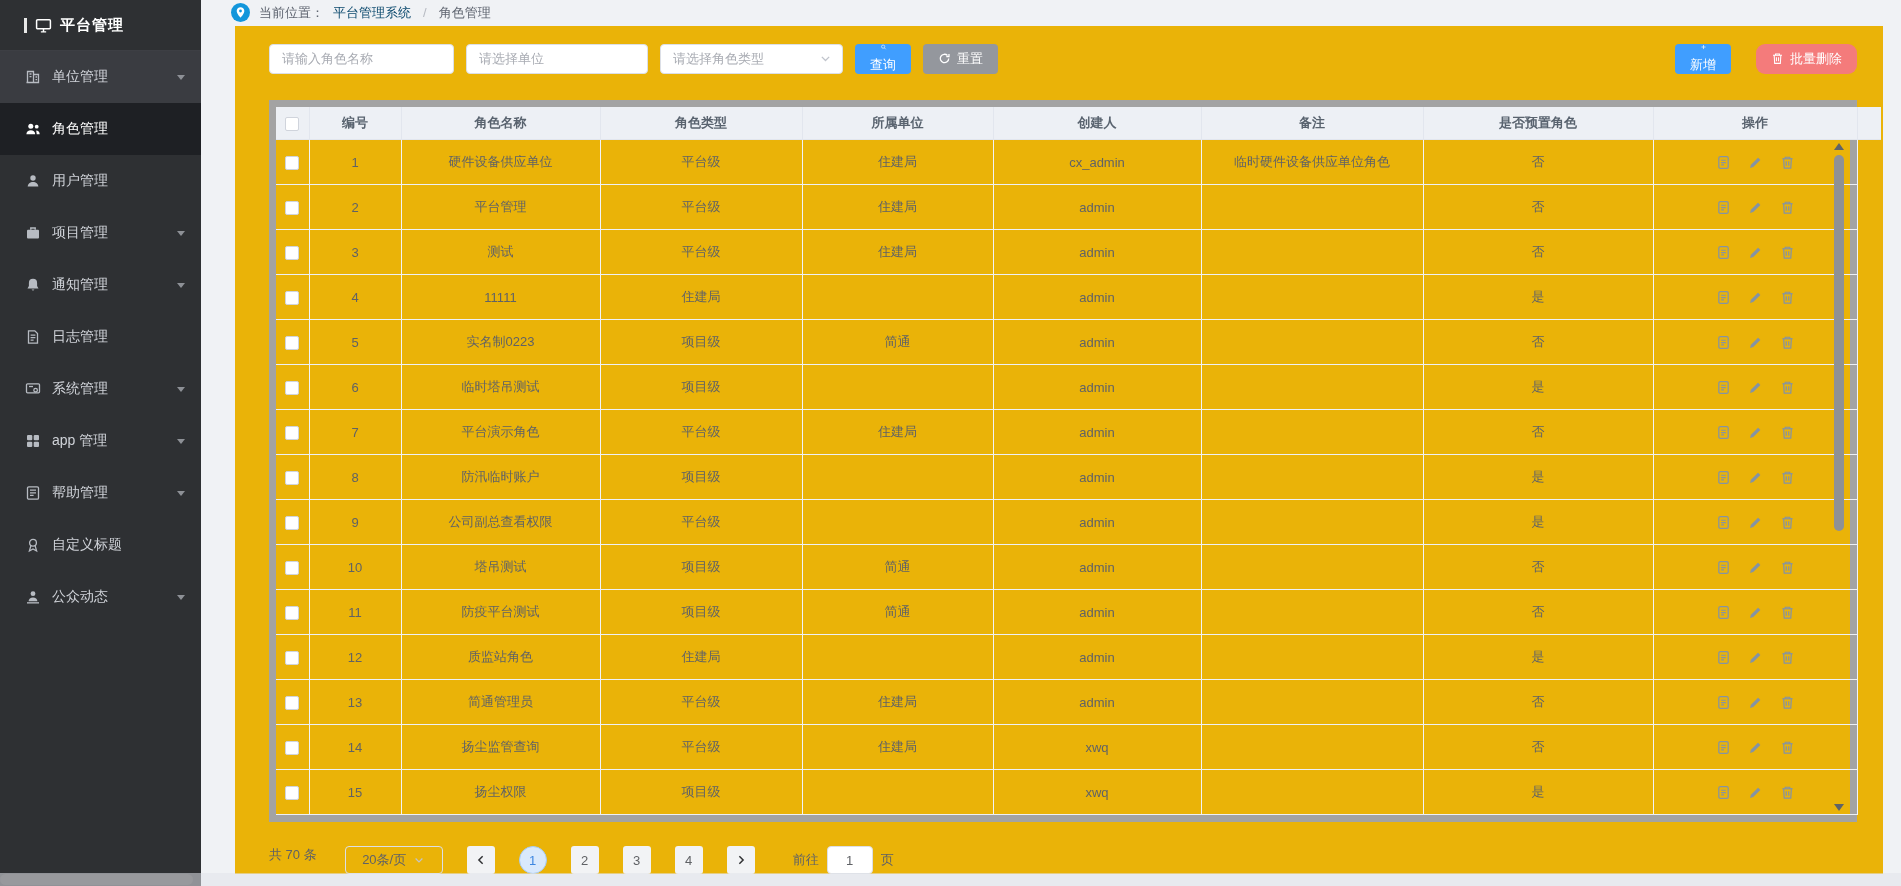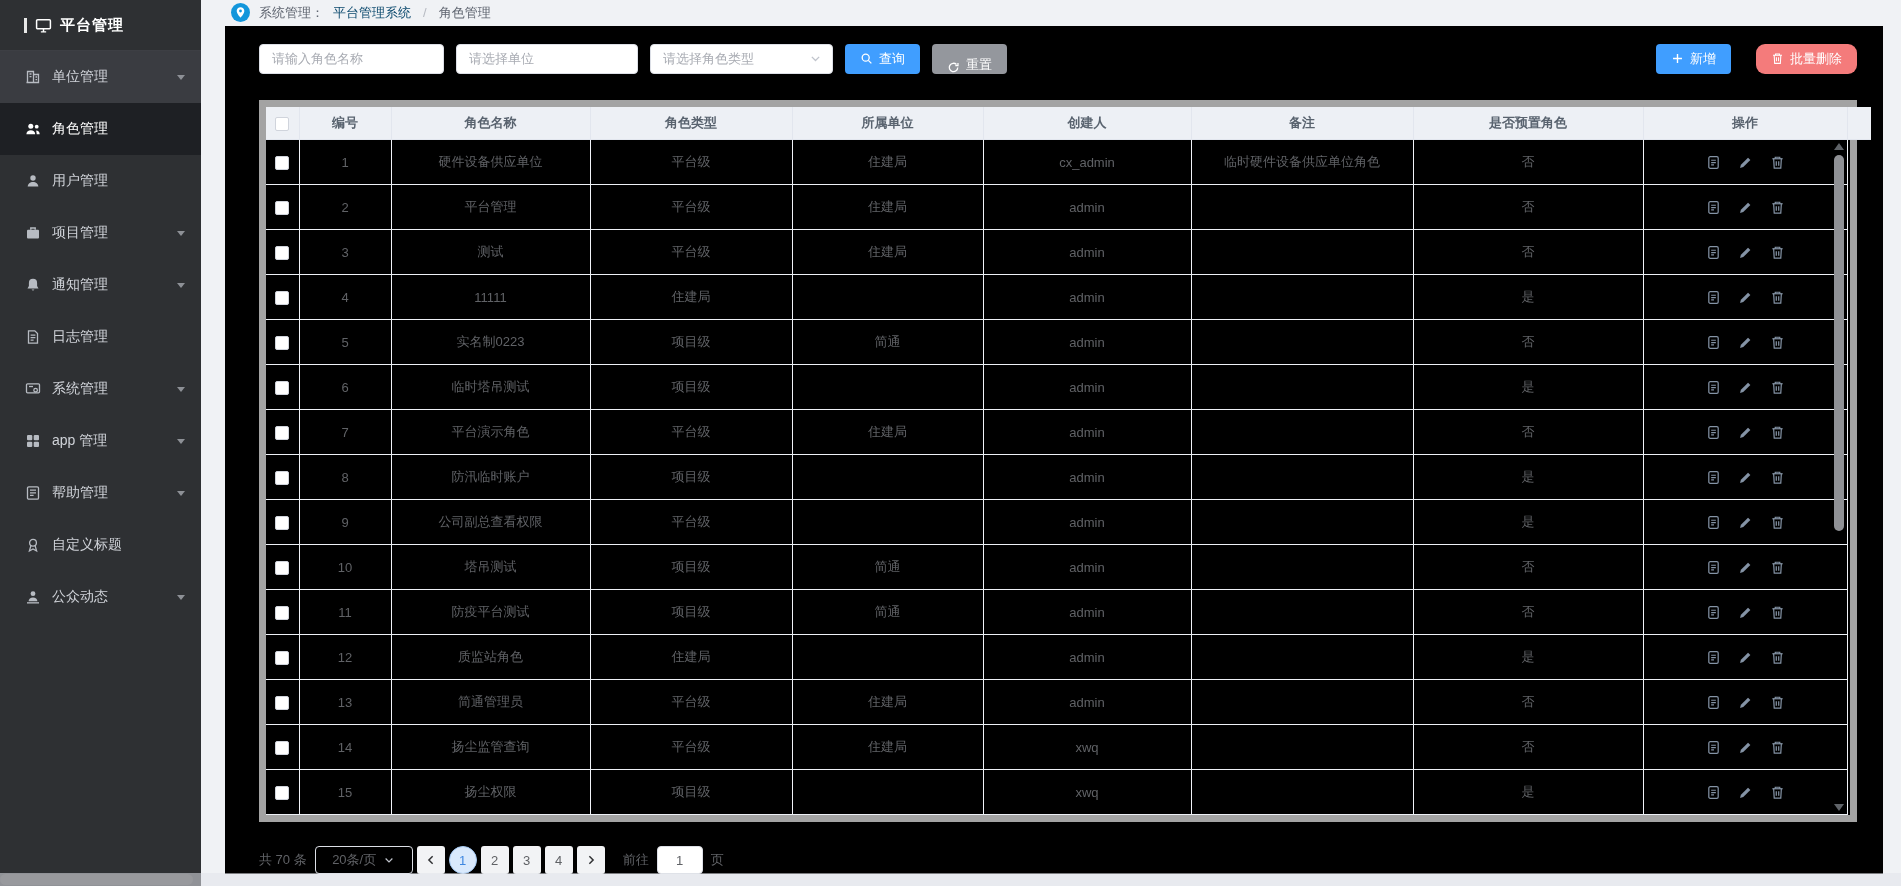--- a/index.html
+++ b/index.html
@@ -27,41 +27,41 @@
            border-top:5px solid #8d9096; }
 
   
   .main { flex:1; display:flex; flex-direction:column; min-width:0; }
   .breadcrumb { height:40px; display:flex; align-items:center; gap:9px;
                 padding-left:30px; font-size:13px; color:#5f6570; }
   .breadcrumb svg { width:19px; height:19px; }
   .crumb-root { color:#0c4a6e; font-weight:normal; }
   .crumb-sep { color:#b6bac2; margin:0 3px; }
 
-  .card { background:#000000; margin:0 18px 12px 24px; flex:1;
+  .card { background:#eab308; margin:0 18px 12px 34px; flex:1;
           padding:18px 26px 0 34px; position:relative; }
 
   
   .toolbar { display:flex; align-items:center; gap:12px; height:30px; }
   .ipt { height:30px; border:1px solid #dcdfe6; border-radius:4px; background:#fff;
          font-size:13px; color:#606266; padding:0 12px; outline:none;
          font-family:"Liberation Sans","DejaVu Sans",sans-serif; }
   .ipt::placeholder { color:#a8abb2; }
   .ipt-name { width:185px; }
   .ipt-unit { width:182px; }
   .fake-select { width:183px; height:30px; border:1px solid #dcdfe6; border-radius:4px;
                  background:#fff; display:flex; align-items:center; padding:0 10px 0 12px;
                  font-size:13px; color:#a8abb2; cursor:pointer; }
   .fake-select svg { margin-left:auto; width:13px; height:13px; color:#c0c4cc; }
   .btn { height:30px; border:none; border-radius:4px; color:#fff; font-size:13px;
          display:inline-flex; align-items:center; justify-content:center; gap:6px;
          padding:0 15px; cursor:pointer; font-family:inherit; }
   .btn svg { width:13px; height:13px; }
-  .btn-primary { background:#409eff; }
-  .btn-info { background:#94979d;align-items:flex-end; }
+  .btn-primary { background:#409eff;flex-direction:column; }
+  .btn-info { background:#94979d; }
   .btn-danger { background:#f47b7b;border-radius:9px; }
   .toolbar-right { margin-left:auto; display:flex; gap:25px; }
 
   
   .table-wrap { margin-top:26px; border:7px solid #a3a3a3; position:relative; }
   table { width:100%; border-collapse:collapse; table-layout:fixed; }
   thead th { height:33px; background:#edf0f5; font-size:13px; font-weight:bold;
              color:#59636f; border-right:1px solid #e2e6ee; border-bottom:1px solid #e2e6ee;
              text-align:center; }
   thead th.gutter-cell { border-right:none; }
@@ -79,21 +79,21 @@
   
   .vscroll { position:absolute; top:34px; right:5px; bottom:2px; width:12px; }
   .vs-up, .vs-down { position:absolute; left:1px; width:0; height:0;
                      border-left:5px solid transparent; border-right:5px solid transparent; }
   .vs-up { top:2px; border-bottom:7px solid #5f6368; }
   .vs-down { bottom:2px; border-top:7px solid #5f6368; }
   .vs-thumb { position:absolute; top:14px; left:1px; width:10px; height:376px;
               background:#8f9195; border-radius:6px; cursor:pointer; }
 
   
-  .pagination { display:flex; align-items:center; gap:4px; margin-top:24px;
+  .pagination { display:flex; gap:24px; margin-top:24px;
                 font-size:13px; color:#606266; }
   .pag-total { margin-right:4px; }
   .pag-select { width:98px; height:28px; border:1px solid #dcdfe6; border-radius:4px;
                 display:flex; align-items:center; justify-content:center; gap:7px;
                 color:#606266; cursor:pointer; }
   .pag-select svg { width:12px; height:12px; color:#c0c4cc; }
   .pag-btn { min-width:28px; height:28px; border-radius:3px; background:#f2f3f5;
              display:flex; align-items:center; justify-content:center; cursor:pointer;
              color:#606266; font-size:13px; }
   .pag-btn svg { width:12px; height:12px; color:#303133; }
@@ -351,21 +351,21 @@
 
     </nav>
   </aside>
 
   <main class="main">
 
     <div class="breadcrumb">
       <svg>
           <use href="#location-pin-icon"></use>
         </svg>
-      <span>系统管理：</span>
+      <span>当前位置：</span>
       <span class="crumb-root">平台管理系统</span>
       <span class="crumb-sep">/</span>
       <span>角色管理</span>
     </div>
 
     <div class="card">
 
       <div class="toolbar">
         <input class="ipt ipt-name" placeholder="请输入角色名称" style="">
         <input class="ipt ipt-unit" placeholder="请选择单位" style="">

